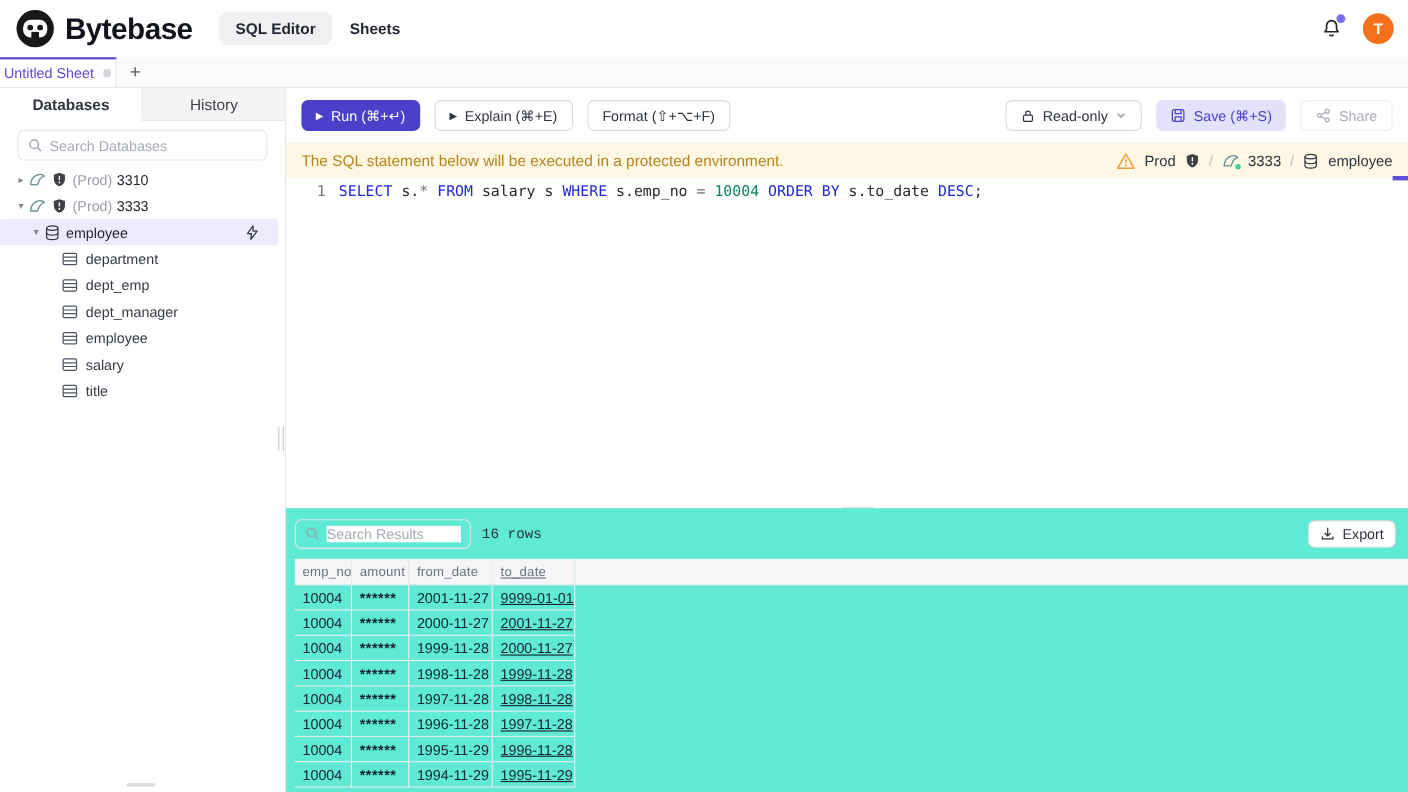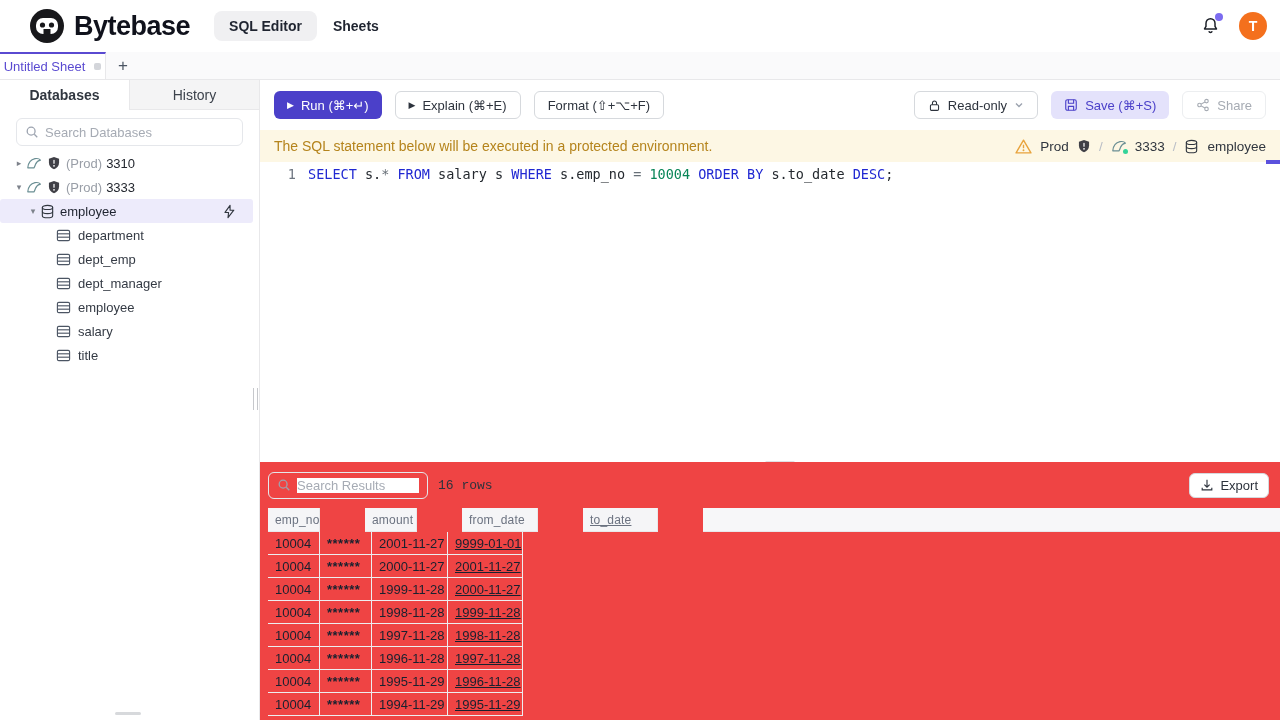--- a/index.html
+++ b/index.html
@@ -2,21 +2,21 @@
 <html><head>
 <meta charset="utf-8">
 <style>
   * { margin:0; padding:0; box-sizing:border-box; }
   html,body { width:1280px; height:720px; overflow:hidden; background:#fff;
     font-family:"Liberation Sans", sans-serif; color:#1f2430; }
   svg { display:block; }
 
   
   .topbar { position:absolute; left:0; top:0; width:1280px; height:52px;
-    display:flex; align-items:center; padding-left:29px; background:#fff; }
+    display:flex; align-items:center; padding-left:14px; background:#fff; }
   .brand-wrap { display:flex; align-items:center; gap:9px; }
   .brand-text { font-size:27px; font-weight:800; color:#10121c; letter-spacing:-0.5px; }
   .nav-chip { margin-left:24px; padding:7px 15px; background:#f0f0f2; border-radius:8px;
     font-size:14px; font-weight:600; color:#1f2430; cursor:pointer; }
   .nav-plain { margin-left:16px; font-size:14px; font-weight:600; color:#1f2430; cursor:pointer; }
   .topbar-spacer { flex:1; }
   .bell-wrap { position:relative; margin-right:18px; cursor:pointer; }
   .bell-dot { position:absolute; right:-2px; top:-3px; width:8px; height:8px;
     border-radius:50%; background:#7c6cf0; }
   .avatar { width:28px; height:28px; border-radius:50%; margin-right:13px;
@@ -94,33 +94,33 @@
   .tk-op { color:#687078; }
   .tk-num { color:#098658; }
   .ruler-marker { position:absolute; right:0; top:-2px; width:14px; height:4px; background:#5b51dd; }
 
   .panel-divider { position:absolute; left:0; top:382px; width:100%; height:5px;
     border-top:1px solid #e7e7ea; cursor:row-resize; }
   .divider-grip { position:absolute; left:505px; top:-2px; width:30px; height:3px;
     border-radius:2px; background:#dfe1e4; }
 
   
-  .results { position:absolute; left:0; top:382px; width:100%; height:258px; background:#ef4444; }
+  .results { position:absolute; left:0; top:382px; width:100%; height:258px; background:#5eead4; }
   .results-bar { position:absolute; left:0; top:8px; width:100%; height:30px;
     display:flex; align-items:center; padding:0 11px 0 8px; }
   .results-search { width:160px; height:27px; border:1px solid #e5e7eb; border-radius:6px;
     display:flex; align-items:center; padding:0 8px; gap:6px; }
   .results-search input { flex:1; border:none; outline:none; font-size:13px; min-width:0;
     font-family:"Liberation Sans", sans-serif; }
   .results-search input::placeholder { color:#a6abb4; }
   .row-count { margin-left:10px; font-size:13px; color:#2d333d;font-family:Liberation Mono, monospace; }
   .btn-export { height:25px; padding:0 10px; gap:6px; margin-left:auto; }
 
   .rtable { position:absolute; left:8px; top:46px; right:0; font-size:13px; }
-  .rt-head { display:flex; height:24px;gap:45px; }
+  .rt-head { display:flex; height:24px; }
   .rt-hcell { background:#f5f5f7; color:#6b7280; font-size:12px; display:flex; align-items:center;
     padding-left:7px; border-right:1px solid #e8e8ea; border-bottom:1px solid #e8e8ea;
     letter-spacing:0.2px; cursor:pointer; }
   .rt-hfill { flex:1; background:#f7f7f9; border-bottom:1px solid #e8e8ea; }
   .rt-row { display:flex; height:23px; }
   .rt-cell { color:#18212f; display:flex; align-items:center; padding-left:7px;
     border-right:1px solid #ededf0; border-bottom:1px solid #ededf0; cursor:default; }
   .c0 { width:52px; } .c1 { width:52px; } .c2 { width:76px; } .c3 { width:75px;text-decoration:underline; }
   .masked { letter-spacing:0.5px; font-weight:700; }
 </style>

